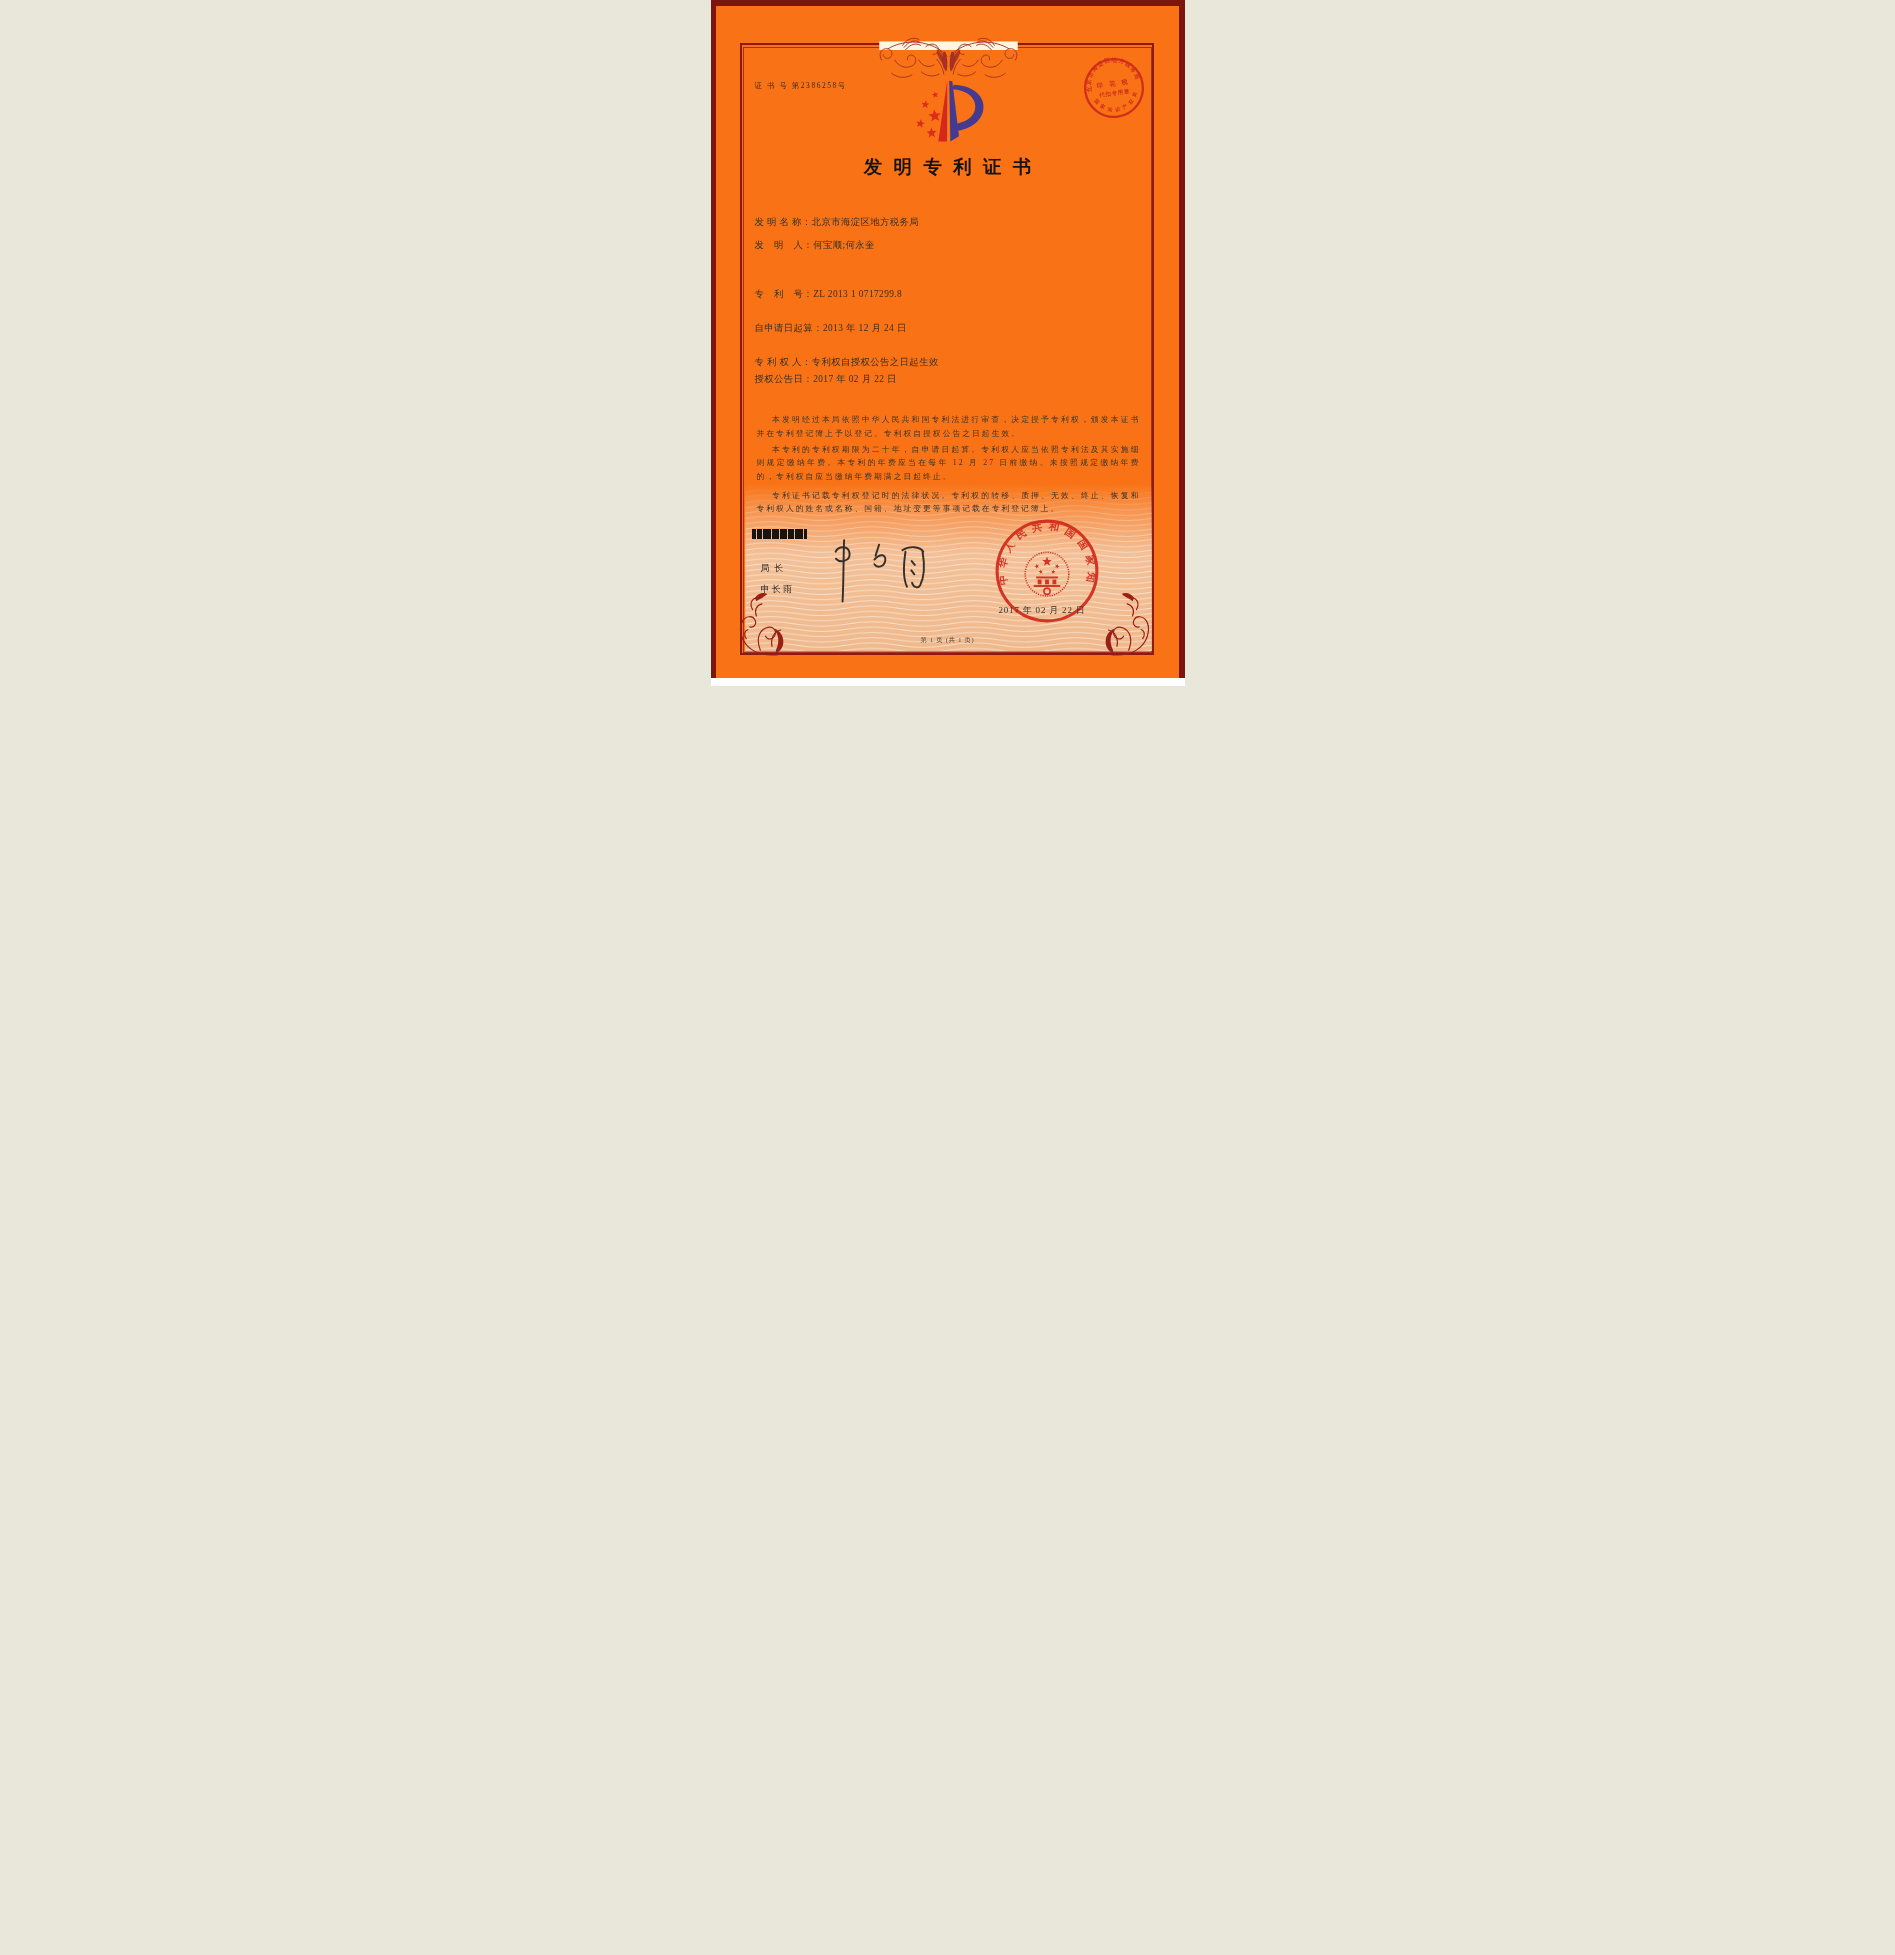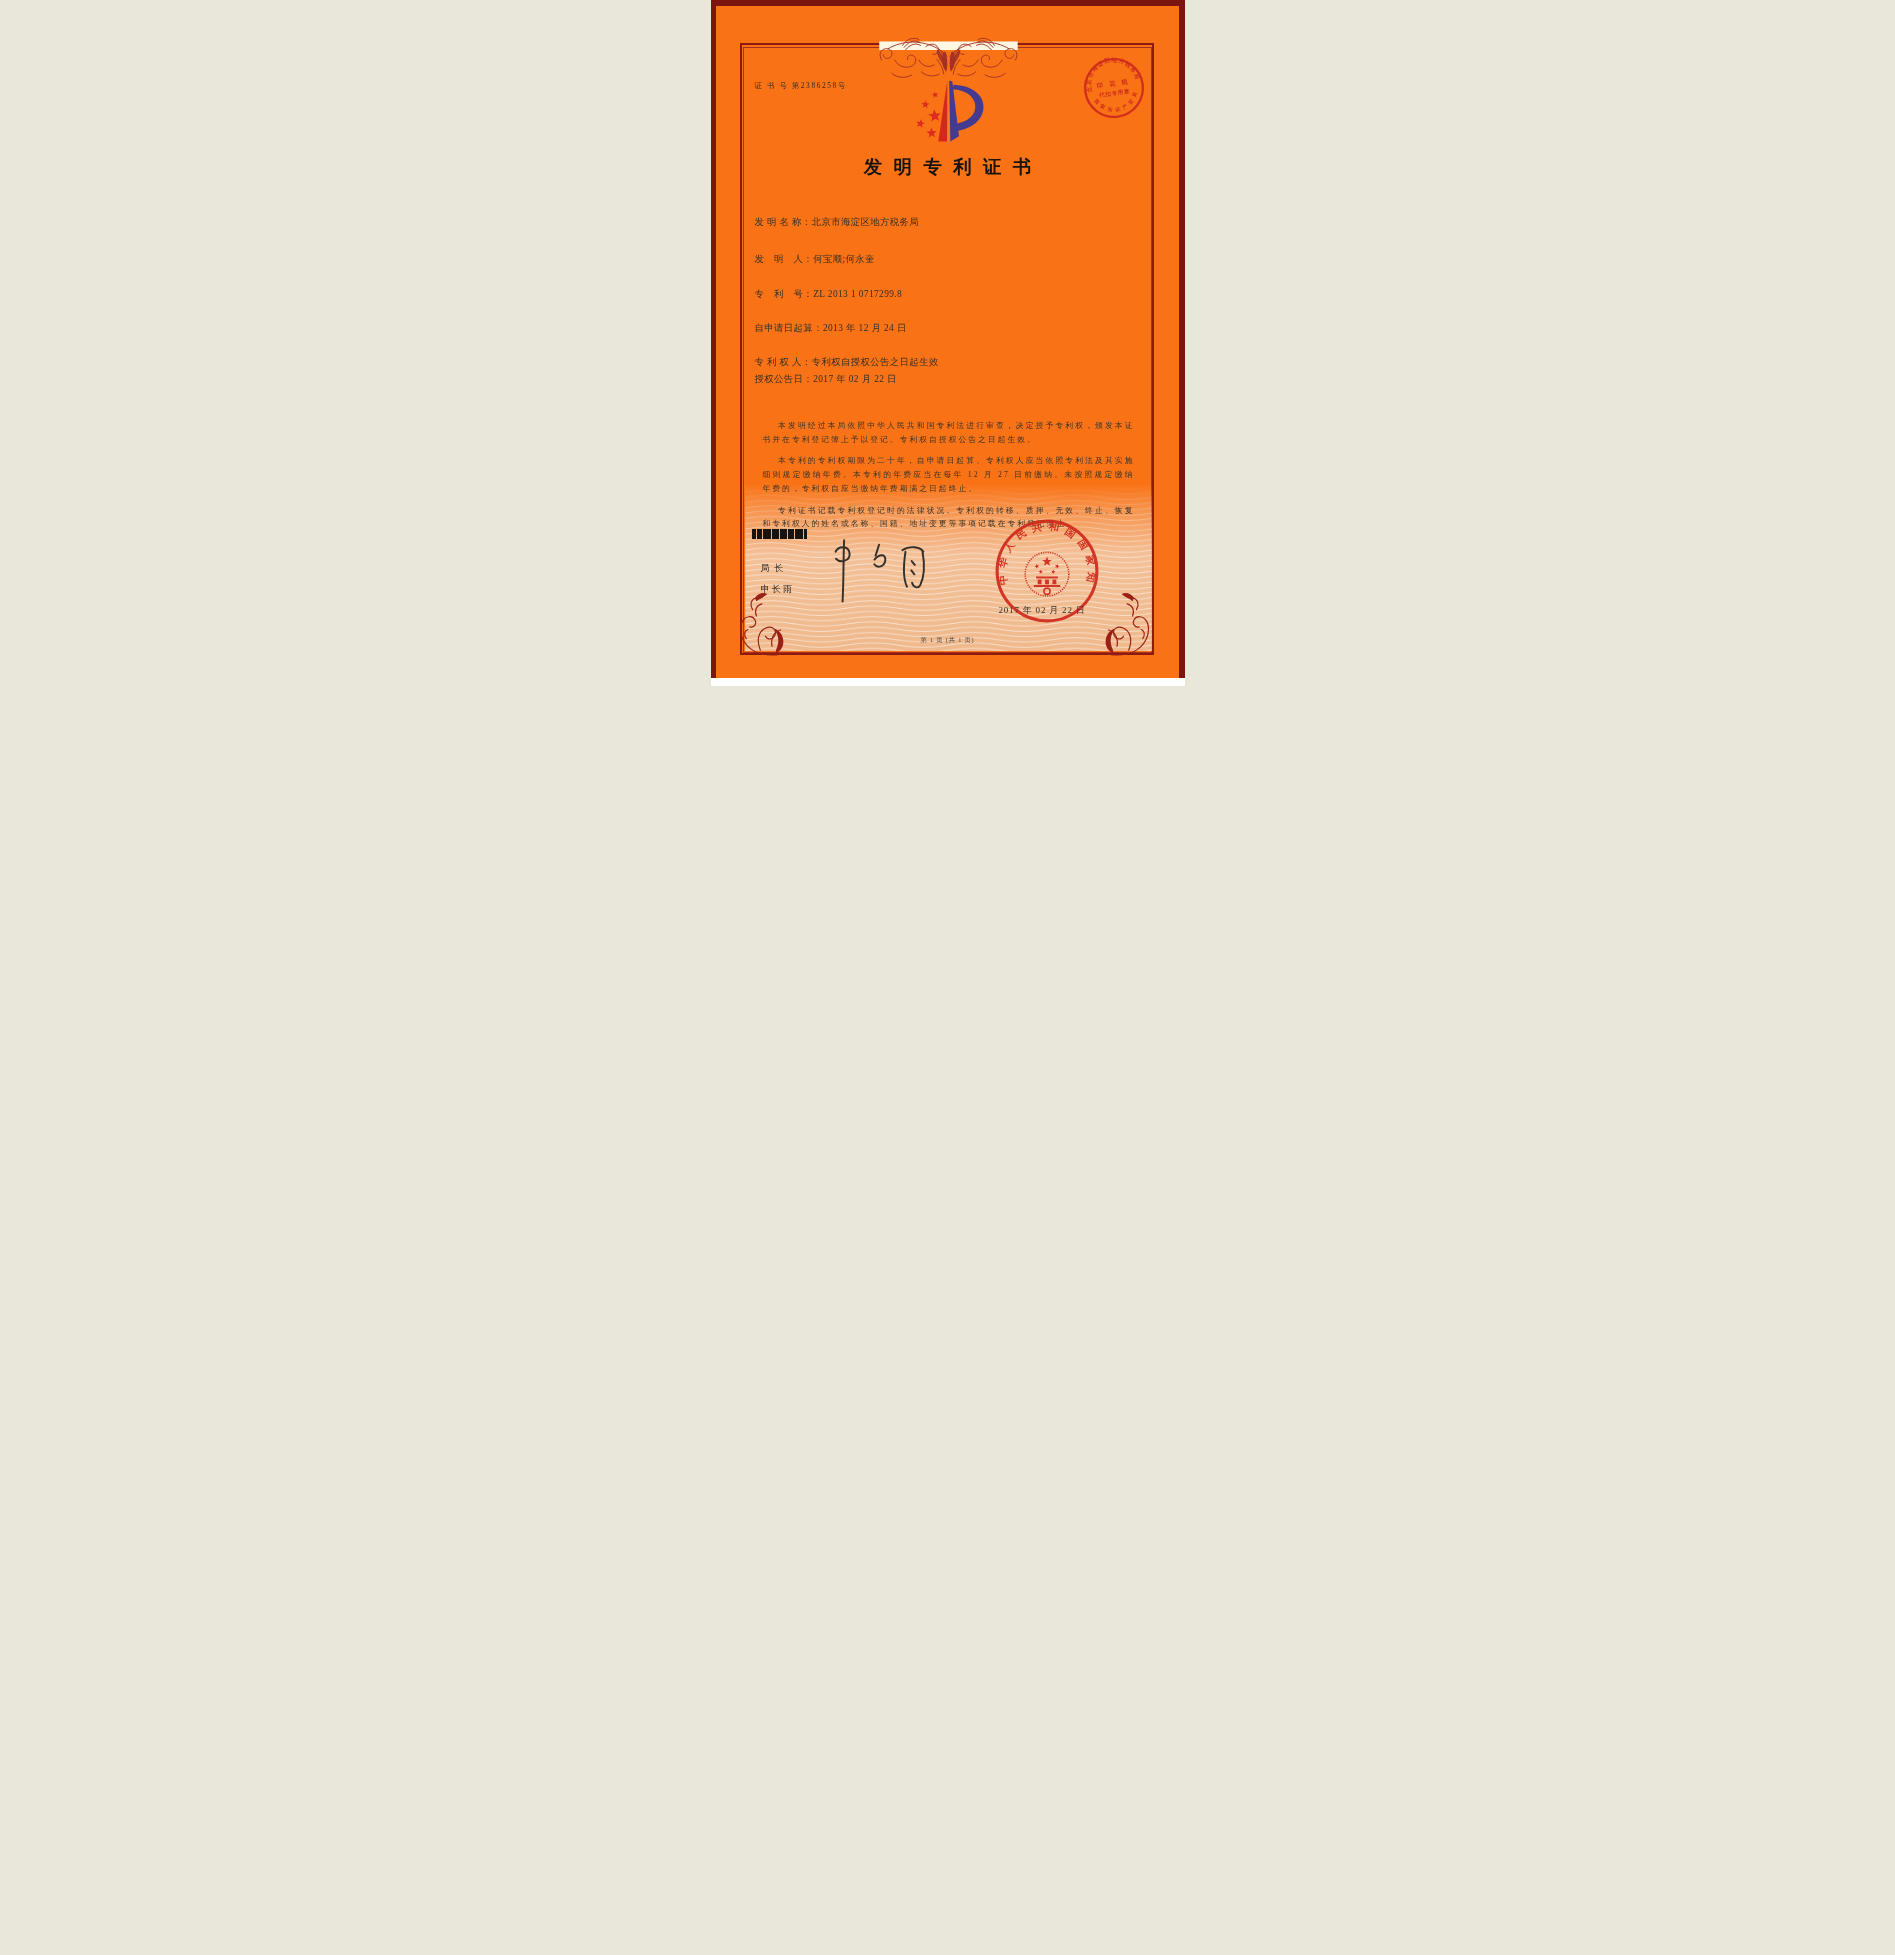--- a/index.html
+++ b/index.html
@@ -15,21 +15,21 @@
   .certno{position:absolute;left:44px;top:81px;font-size:7.4px;letter-spacing:1.6px;color:#2f2b26;}
   .logo{position:absolute;left:202px;top:80px;width:72px;height:62px;}
   .stampTR{position:absolute;left:371px;top:56px;width:64px;height:64px;transform:rotate(-8deg);}
   .title{position:absolute;left:0;top:154px;width:474px;text-align:center;font-size:18.4px;font-weight:bold;
          color:#17130e;letter-spacing:0.62em;text-indent:0.62em;}
   .frow{position:absolute;left:44px;font-size:9.4px;color:#332f28;white-space:nowrap;}
   .frow .lab{letter-spacing:0.4px;}
   .frow .val{letter-spacing:0.4px;}
   .paras{position:absolute;left:44px;top:411px;width:388px;font-size:7.8px;line-height:13.7px;
          letter-spacing:2px;color:#38342c;text-align:justify;}
-  .paras p{margin:8px;text-indent:2em;}
+  .paras p{margin:2px;text-indent:2em;}
   .paras p + p{margin-top:2.3px;}
   .paras p.last{margin-top:4.7px;}
   .barcode{position:absolute;left:41px;top:529px;width:59px;height:9.8px;display:flex;align-items:stretch;}
   .barcode .b{background:#161310;}
   .director{position:absolute;left:50px;top:562px;font-size:9px;color:#2c2822;letter-spacing:4.7px;}
   .dirname{position:absolute;left:50px;top:583px;font-size:9px;color:#2c2822;letter-spacing:2.3px;}
   .signature{position:absolute;left:115px;top:537px;width:117px;height:66px;}
   .seal{position:absolute;left:283px;top:518px;width:106px;height:106px;}
   .sealdate{position:absolute;left:288px;top:604px;font-size:9px;color:#37322a;letter-spacing:0.8px;z-index:6;}
   .footer{position:absolute;left:0;top:636px;width:474px;text-align:center;font-size:6.3px;
@@ -181,21 +181,21 @@
         <text x="82" y="100" text-anchor="middle" font-size="14" font-weight="bold" fill="#cd2a1e" letter-spacing="2">代扣专用章</text>
       </g>
     </svg>
   </div>
 
   <div class="title">发明专利证书</div>
 
   <div class="frow" style="top:216px">
     <span class="lab">发 明 名 称：</span><span class="val">北京市海淀区地方税务局</span>
   </div>
-  <div class="frow" style="top:253px">
+  <div class="frow" style="top:239px">
     <span class="lab">发　明　人：</span><span class="val">何宝顺;何永奎</span>
   </div>
   <div class="frow" style="top:288px">
     <span class="lab">专　利　号：</span><span class="val">ZL 2013 1 0717299.8</span>
   </div>
   <div class="frow" style="top:322px">
     <span class="lab">自申请日起算：</span><span class="val">2013 年 12 月 24 日</span>
   </div>
   <div class="frow" style="top:356px">
     <span class="lab">专 利 权 人：</span><span class="val">专利权自授权公告之日起生效</span>

